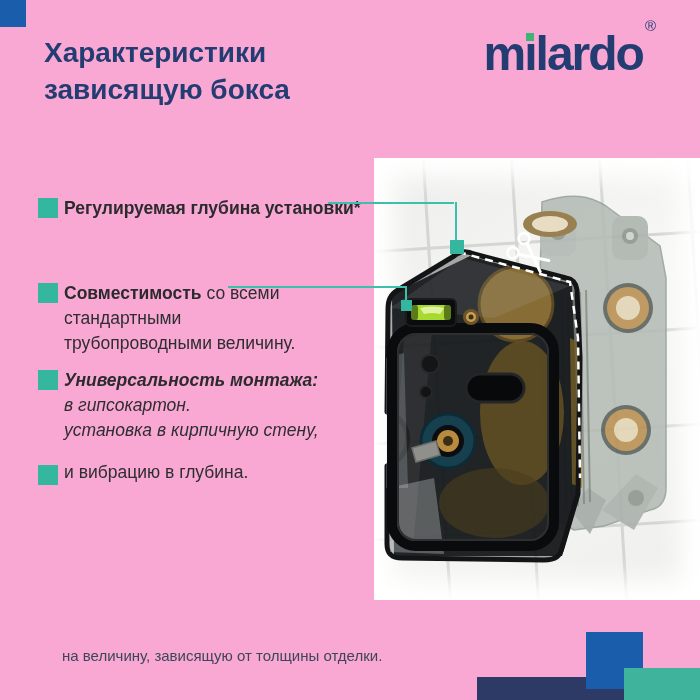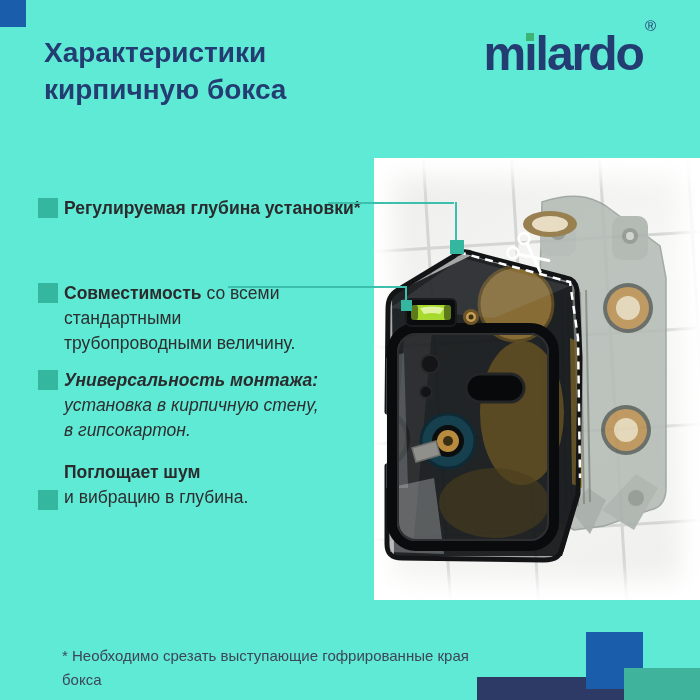--- a/index.html
+++ b/index.html
@@ -1,16 +1,16 @@
 <!DOCTYPE html>
 <html><head>
 <meta charset="utf-8">
 <style>
   html,body{margin:0;padding:0;background:#fff;}
-  .page{position:relative;width:700px;height:700px;background:#5eead4;overflow:hidden;
+  .page{position:relative;width:700px;height:700px;background:#f9a8d4;overflow:hidden;
         font-family:"Liberation Sans",sans-serif;color:#2e2e30;}
 
   
   .corner-sq{position:absolute;left:0;top:0;width:26px;height:27px;background:#1a5dab;}
 
   
   .title{position:absolute;left:44px;top:34px;margin:0;font-size:28px;line-height:37px;
          font-weight:700;color:#233d72;}
 
   
@@ -67,21 +67,21 @@
 </style>
 </head>
 <body>
 
 <div class="page">
 
   <div class="corner-sq"></div>
 
   <h1 class="title">
     <span>Характеристики</span><br>
-    <span>кирпичную бокса</span>
+    <span>зависящую бокса</span>
   </h1>
 
   <div class="logo">
     <span>m</span><span class="i-wrap"><span class="i-dot"></span><span>ı</span></span><span>lardo</span><sup>®</sup>
   </div>
 
   <ul class="features">
       <li class="feature">
         <span class="bullet"></span>
         <div class="ftext">
@@ -92,28 +92,27 @@
         <span class="bullet"></span>
         <div class="ftext">
           <div><strong>Совместимость</strong> со всеми стандартными</div>
           <div>трубопроводными величину.</div>
         </div>
       </li>
       <li class="feature">
         <span class="bullet"></span>
         <div class="ftext">
           <div><strong>Универсальность монтажа:</strong></div>
+          <div>в гипсокартон.</div>
           <div>установка в кирпичную стену,</div>
-          <div>в гипсокартон.</div>
-        </div>
-      </li>
-      <li class="feature">
-        <span class="bullet"></span>
-        <div class="ftext">
-          <div><strong>Поглощает шум</strong></div>
+        </div>
+      </li>
+      <li class="feature">
+        <span class="bullet"></span>
+        <div class="ftext">
           <div>и вибрацию в глубина.</div>
         </div>
       </li>
     </ul>
 
   <div class="figure">
     <div class="tiles"></div>
     <div class="tiles-fade"></div>
 
     <svg width="326" height="442" viewBox="0 0 326 442">
@@ -218,20 +217,19 @@
   </div>
 
   <div class="conn" id="line1-h"></div>
   <div class="conn" id="line1-v"></div>
   <div class="marker" id="marker1"></div>
   <div class="conn" id="line2-h"></div>
   <div class="conn" id="line2-v"></div>
   <div class="marker" id="marker2"></div>
 
   <div class="footnote">
-    <div>* Необходимо срезать выступающие гофрированные края бокса</div>
     <div>на величину, зависящую от толщины отделки.</div>
   </div>
 
   <div class="decor-navy"></div>
   <div class="decor-blue"></div>
   <div class="decor-teal"></div>
 </div>
 
 </body></html>

